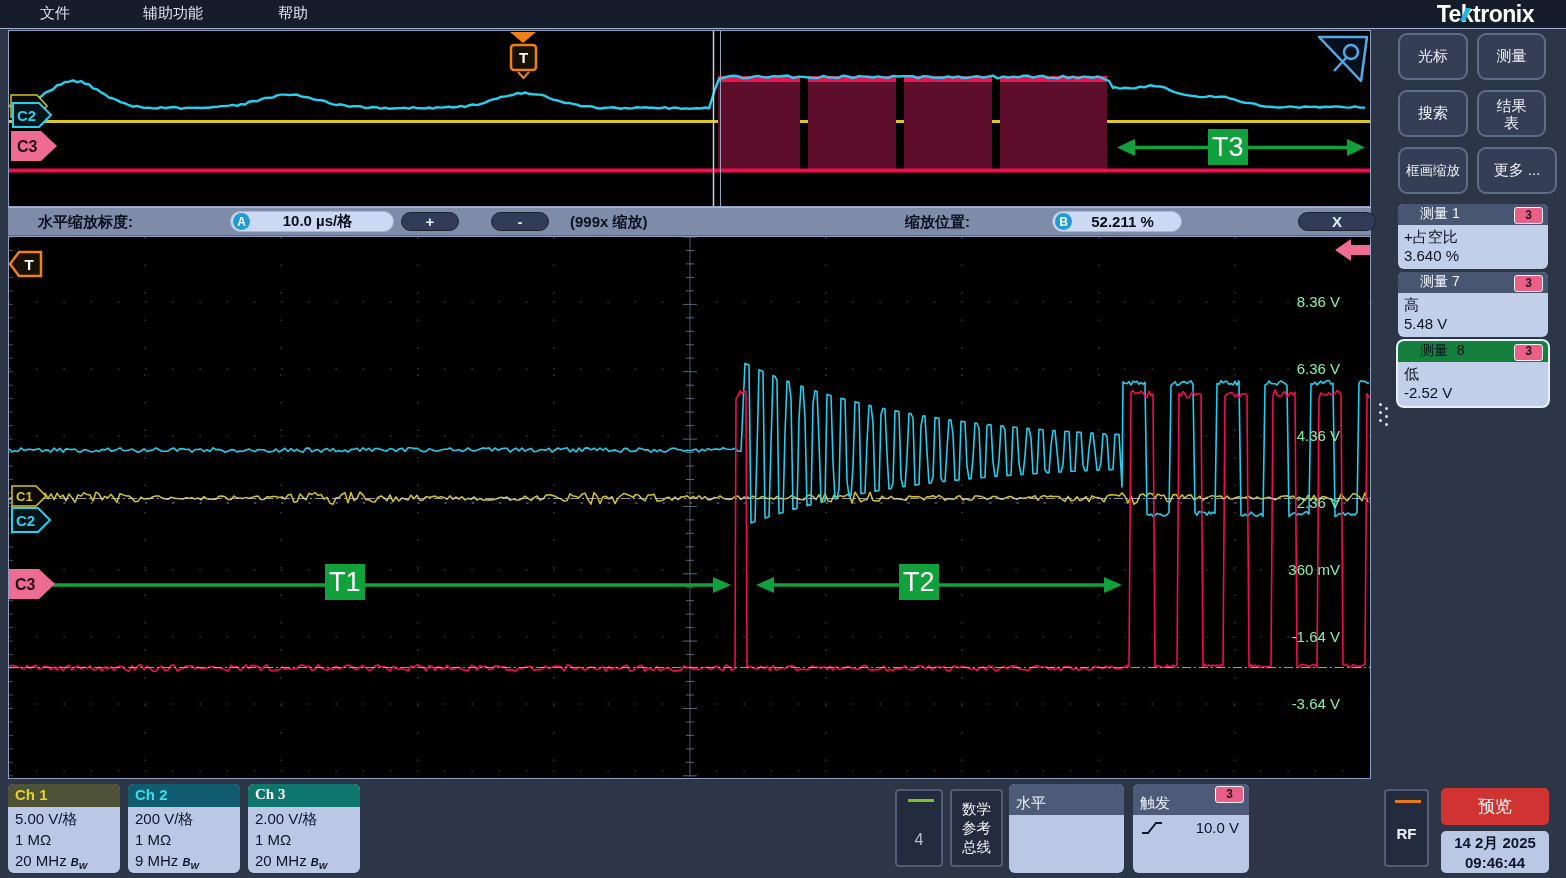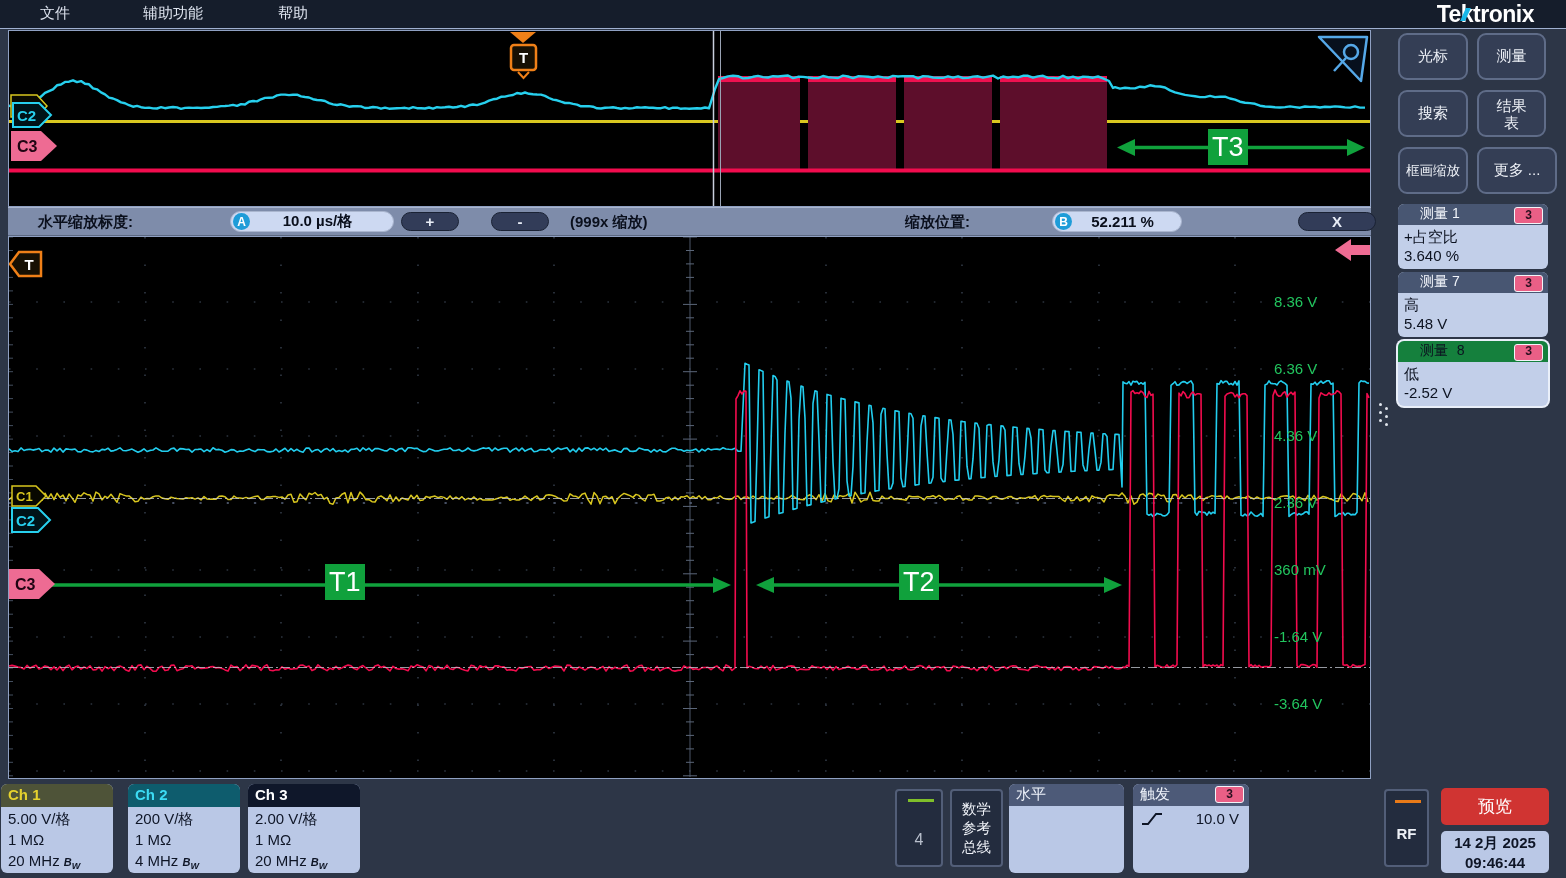--- a/index.html
+++ b/index.html
@@ -21,41 +21,41 @@
   #main{left:8px;top:236px;width:1363px;height:543px;background:#000;border:1px solid #8fa0c2;box-sizing:border-box;}
   
   #zoombar{left:8px;top:207px;width:1363px;height:29px;background:#7e8caa;border-top:1px solid #aab6cf;border-bottom:1px solid #5c6880;box-sizing:border-box;}
   .zb-label{position:absolute;top:5px;color:#0a0f1c;font-size:15px;font-weight:bold;}
   .zb-pill{position:absolute;top:3px;height:21px;background:#cdd9f2;border-radius:11px;border:1px solid #aab6cf;display:flex;align-items:center;box-sizing:border-box;}
   .zb-knob{width:17px;height:17px;border-radius:50%;background:#1e9cd8;color:#fff;font-size:12px;font-weight:bold;display:flex;align-items:center;justify-content:center;margin-left:2px;}
   .zb-val{flex:1;text-align:center;color:#0a0f1c;font-size:15px;font-weight:bold;padding-right:8px;}
   .zb-btn{position:absolute;top:4px;height:19px;background:#323c58;border:1px solid #1a2234;border-radius:10px;color:#e8edf6;font-size:15px;font-weight:bold;text-align:center;line-height:18px;box-sizing:border-box;cursor:default;}
   
   .tbox{position:absolute;background:#10a13c;color:#fff;font-size:27px;line-height:36px;padding:0 4px;}
-  .vlabel{position:absolute;left:1274px;width:96px;text-align:left;color:#22c55e;font-size:15px;line-height:18px;}
+  .vlabel{position:absolute;left:1244px;width:96px;text-align:right;color:#86efac;font-size:15px;line-height:18px;}
   
   .sbtn{position:absolute;background:#343e55;border:2px solid #5f6c88;border-radius:9px;color:#eef1f7;display:flex;align-items:center;justify-content:center;text-align:center;box-sizing:border-box;cursor:default;}
   .sbtn span{display:block;width:100%;}
   .mtile{position:absolute;left:1398px;width:150px;border-radius:6px;overflow:hidden;background:#c2cfe9;}
   .mtile .mhead{height:20px;background:#485672;color:#f2f5fb;font-size:14px;padding:1px 22px 0;position:relative;}
   .mtile.selected{box-shadow:0 0 0 2px #e9eff9;}
   .mtile.selected .mhead{background:#15803d;color:#0c1220;font-family:Liberation Mono, monospace;}
   .mtile .mbody{padding:2px 6px 4px;color:#0c1220;font-size:15px;line-height:19px;}
   .srcbadge{position:absolute;right:5px;top:3px;width:27px;height:15px;background:#ea5f86;border:1px solid #f2f4f8;border-radius:3px;color:#2a1020;font-size:12px;font-weight:bold;text-align:center;line-height:14px;}
   
   #bottombar{left:0;top:779px;width:1566px;height:99px;background:#2d3647;}
   .chbadge{position:absolute;top:5px;width:112px;height:89px;border-radius:6px;overflow:hidden;background:#bac8e6;}
   .chhead{height:23px;font-size:15px;font-weight:bold;padding:2px 0 0 7px;box-sizing:border-box;}
   .chbody{padding:1px 0 0 7px;color:#0e1526;font-size:15px;line-height:21px;}
   .ch1 .chhead{background:#4e5338;color:#e6d22e;}
   .ch2 .chhead{background:#0e5c6d;color:#3cdcf4;}
-  .ch3 .chhead{background:#0f172a;color:#ffffff;}
+  .ch3 .chhead{background:#0f766e;color:#ffffff;font-family:Liberation Serif, serif;}
   .darkbtn{position:absolute;background:#232c3e;border:2px solid #525e78;border-radius:4px;box-sizing:border-box;color:#eef1f7;}
   .badge{position:absolute;top:5px;border-radius:6px;overflow:hidden;background:#bac8e6;}
-  .bhead{height:21px;background:#4d5a78;color:#eef2fa;font-size:15px;padding:1px 0 0 7px;position:relative;}
+  .bhead{height:21px;background:#4d5a78;color:#eef2fa;font-size:15px;padding:10px 0 0 7px;position:relative;}
   .bbody{padding:2px 0 0 7px;color:#0e1526;font-size:15px;line-height:21px;}
   .bwB{font-size:11px;font-weight:bold;font-style:italic;}
   .bwB sub{font-size:9px;}
   #preview-btn{position:absolute;left:1441px;top:9px;width:108px;height:37px;background:#d03432;border-radius:5px;color:#fff;font-size:17px;display:flex;align-items:center;justify-content:center;}
   #datetime{position:absolute;left:1441px;top:52px;width:108px;height:42px;background:#bac8e6;border-radius:5px;color:#0e1526;font-size:15px;font-weight:bold;text-align:center;line-height:20px;padding-top:2px;box-sizing:border-box;}
   
   .dot{position:absolute;width:3px;height:3px;border-radius:50%;background:#dfe4ec;}
   svg text{font-family:"Liberation Sans","DejaVu Sans",sans-serif;}
 </style>
 </head>
@@ -263,34 +263,34 @@
 <div class="mtile selected" style="top:341px">
   <div class="mhead"><span>测量 8</span>
     <span class="srcbadge">3</span></div>
   <div class="mbody">
       <div>低</div>
       <div>-2.52 V</div>
     </div>
 </div>
 
 <div id="bottombar" class="abs">
-  <div class="chbadge ch1" style="left:1px">
+  <div class="chbadge ch1" style="left:8px">
     <div class="chhead">Ch 1</div>
     <div class="chbody">
       <div>5.00 V/格</div>
       <div>1 MΩ</div>
       <div><span>20 MHz</span> <span class="bwB"><span>B</span><sub>W</sub></span></div>
     </div>
   </div>
   <div class="chbadge ch2" style="left:128px">
     <div class="chhead">Ch 2</div>
     <div class="chbody">
       <div>200 V/格</div>
       <div>1 MΩ</div>
-      <div><span>4 MHz</span> <span class="bwB"><span>B</span><sub>W</sub></span></div>
+      <div><span>9 MHz</span> <span class="bwB"><span>B</span><sub>W</sub></span></div>
     </div>
   </div>
   <div class="chbadge ch3" style="left:248px">
     <div class="chhead">Ch 3</div>
     <div class="chbody">
       <div>2.00 V/格</div>
       <div>1 MΩ</div>
       <div><span>20 MHz</span> <span class="bwB"><span>B</span><sub>W</sub></span></div>
     </div>
   </div>

